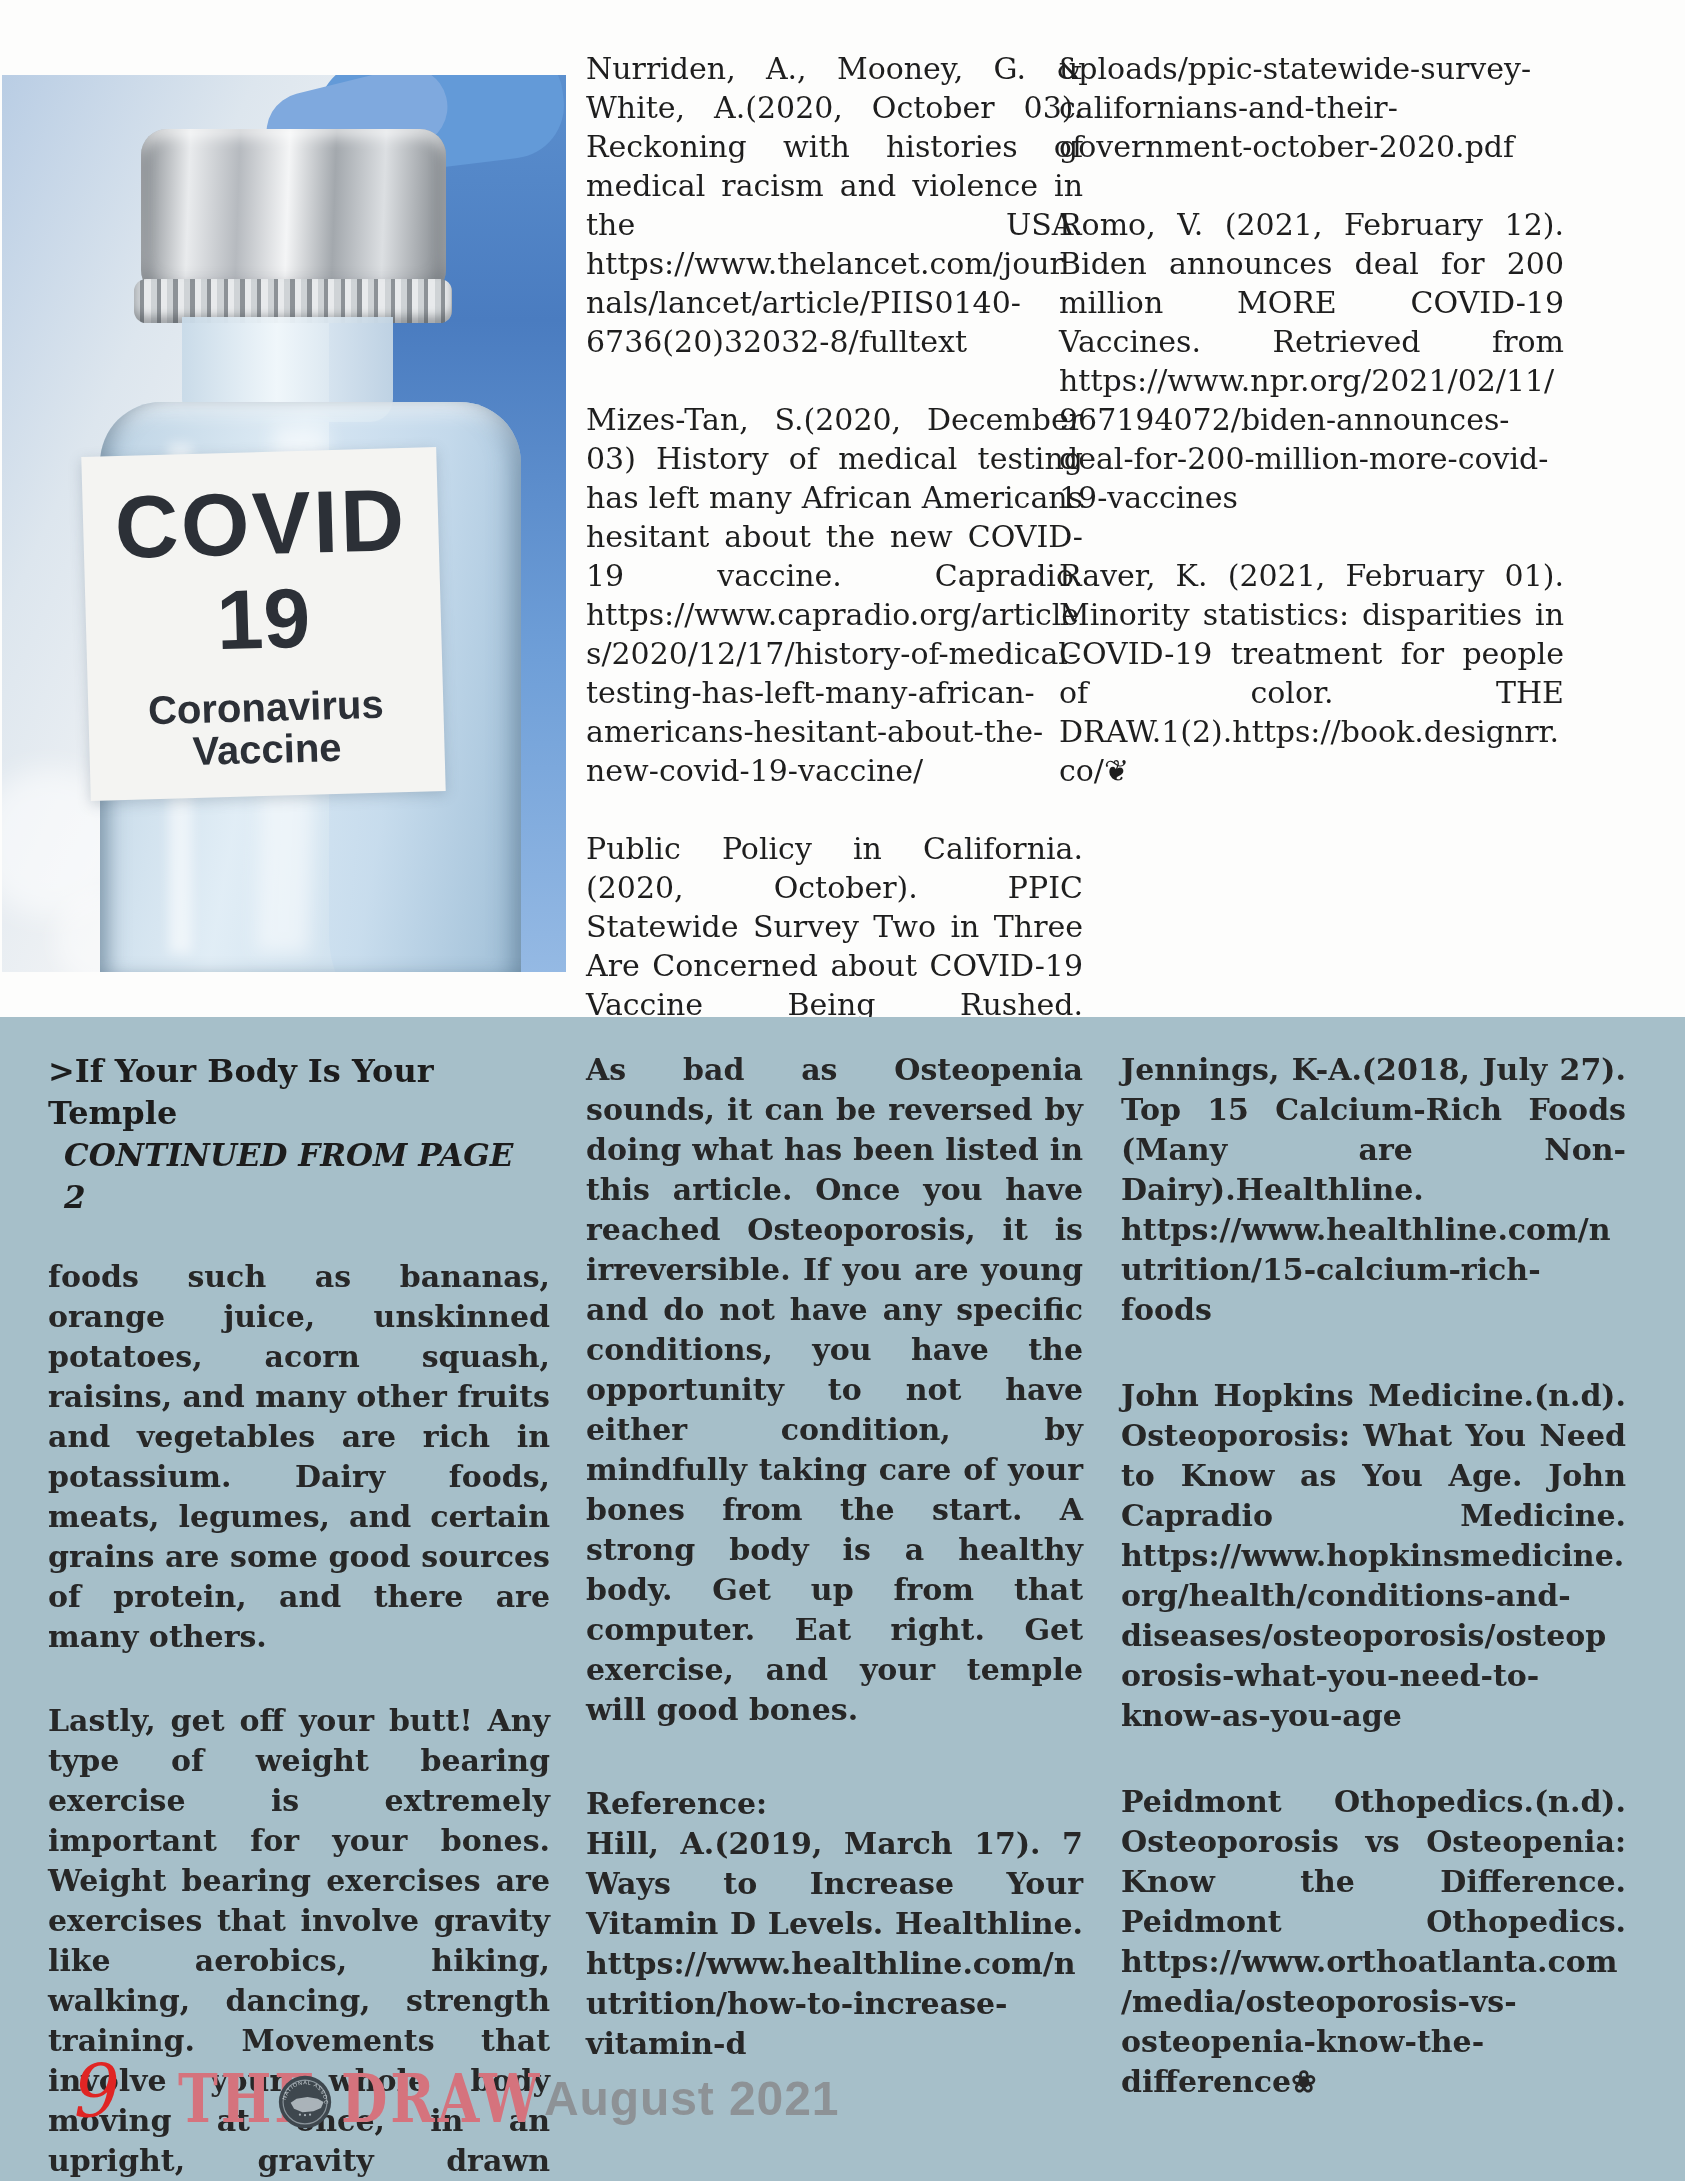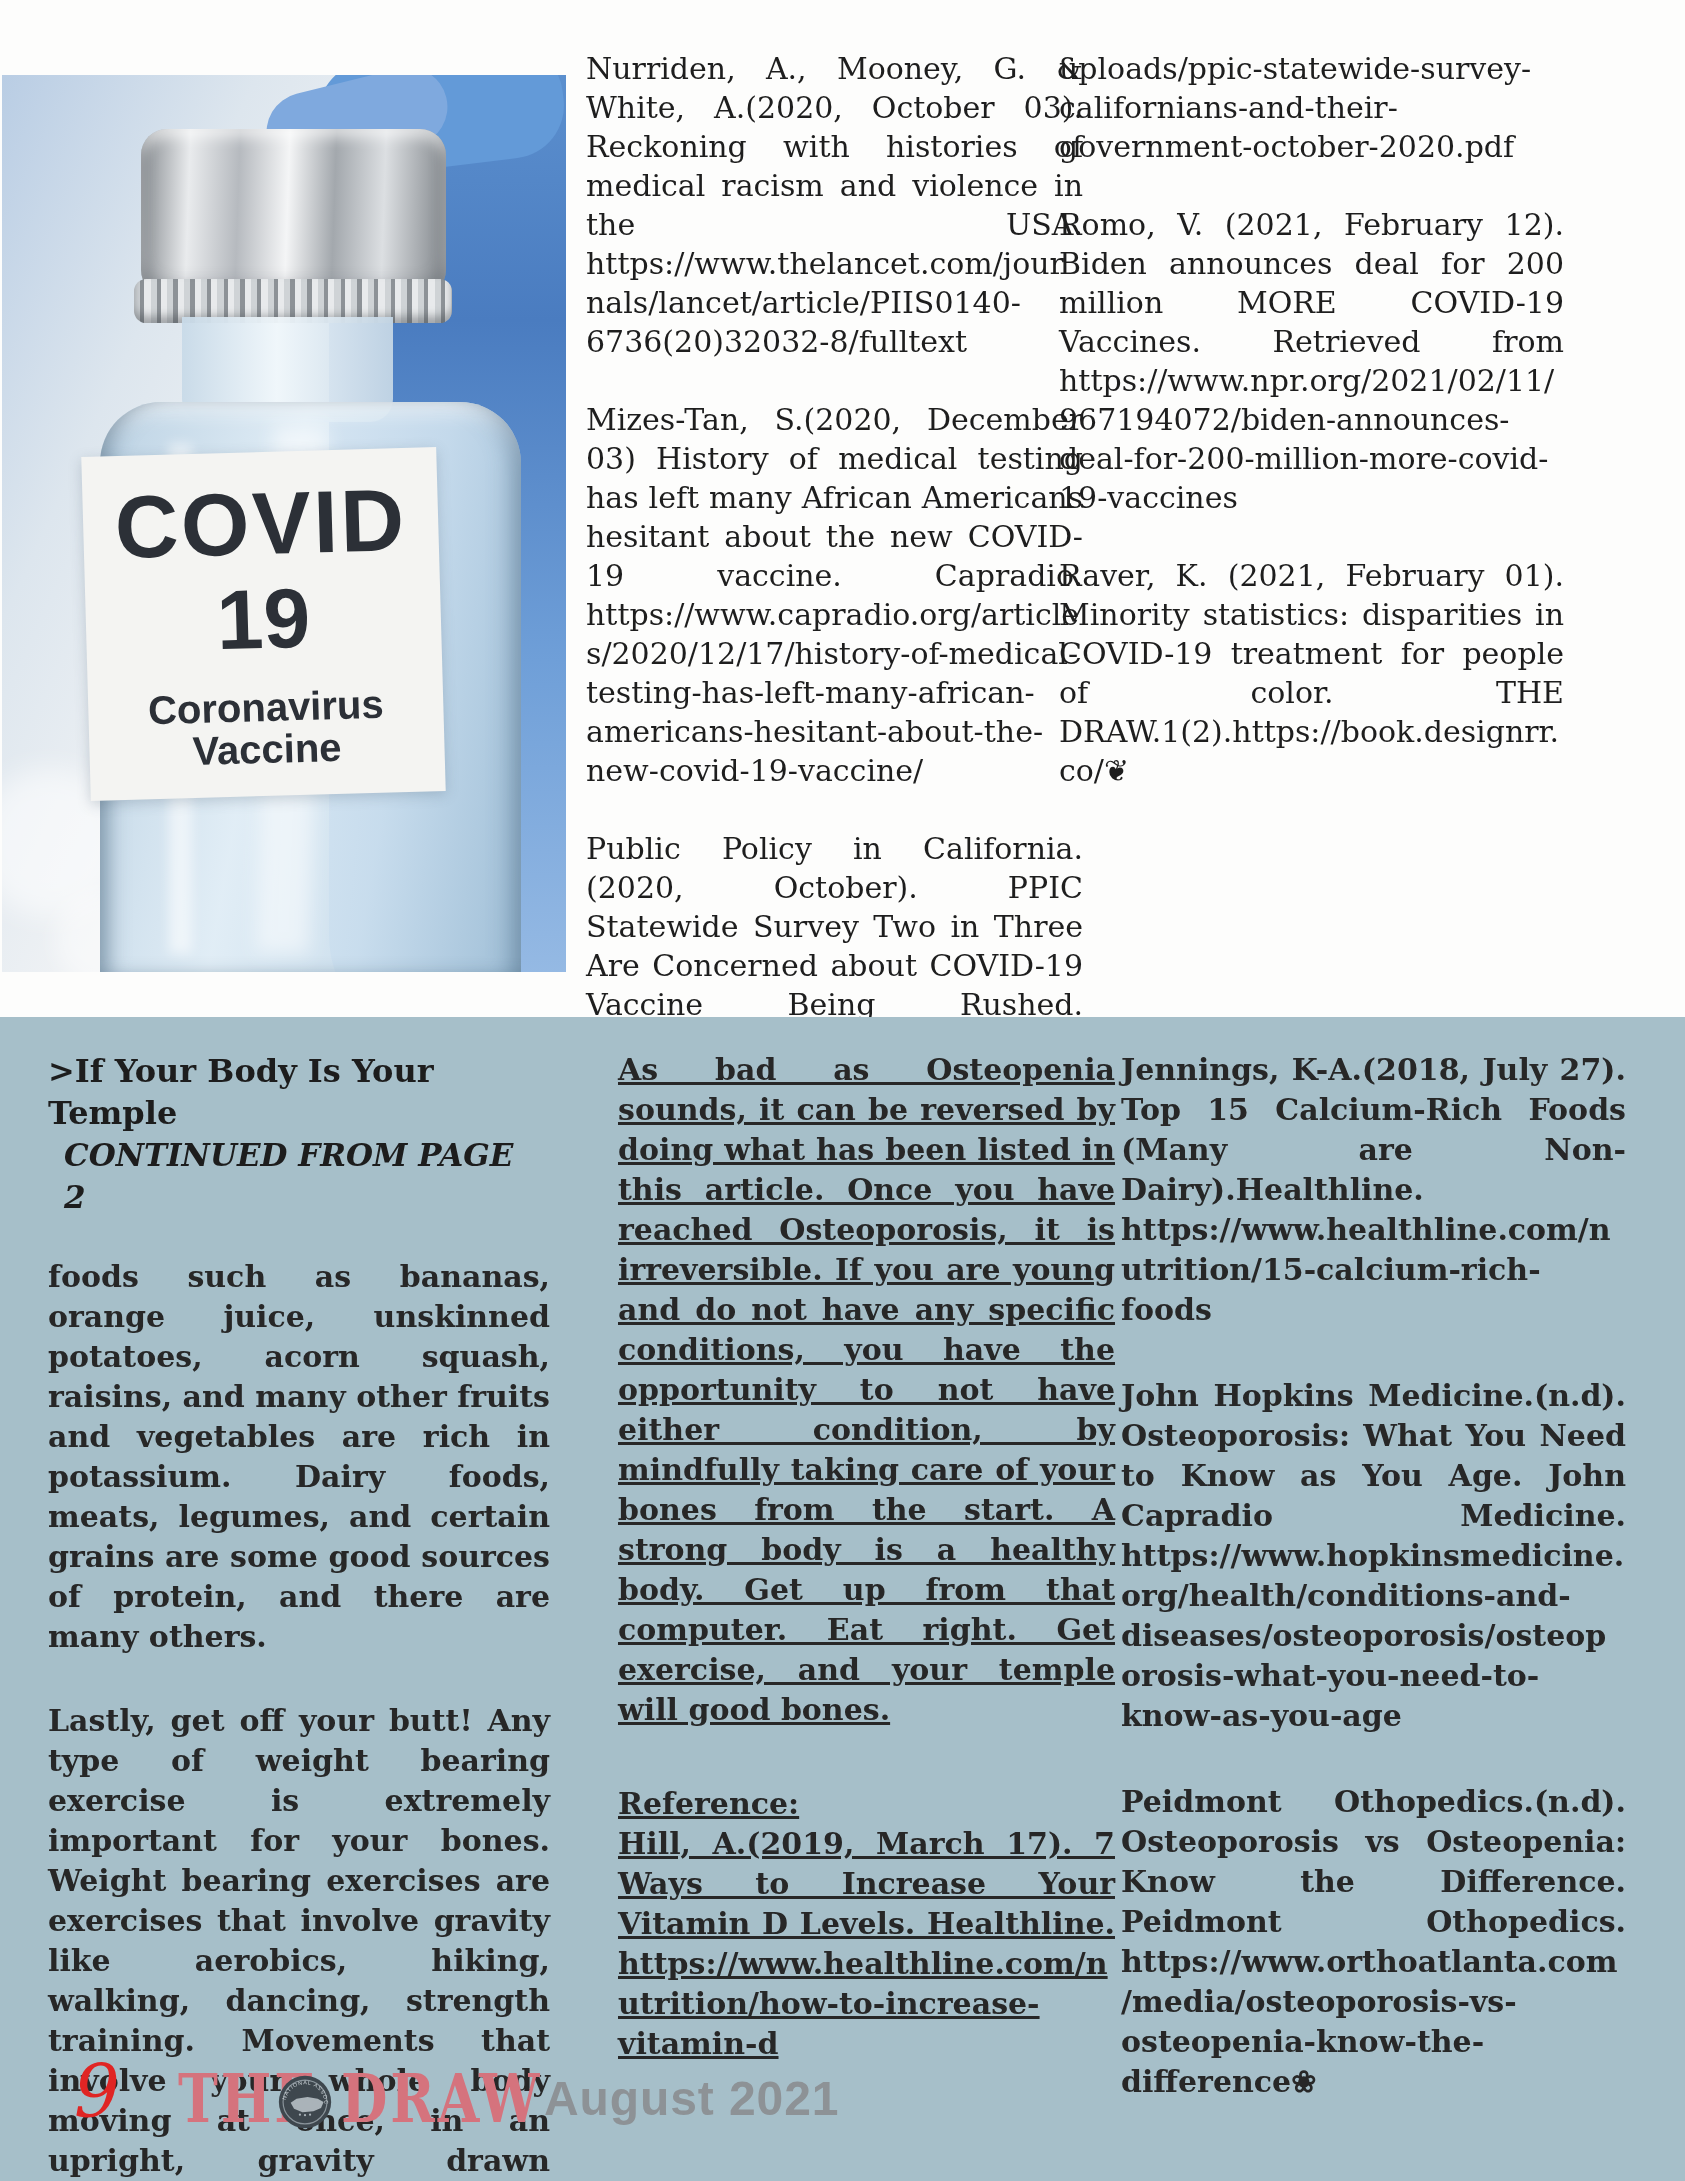--- a/index.html
+++ b/index.html
@@ -49,21 +49,21 @@
   .topcol p{margin:0 0 39px 0;}
   .topcol-1{left:586px;width:497px;}
   .topcol-2{left:1059px;width:505px;}
 
   
   .panel{position:absolute;left:0;top:1017px;width:1685px;height:1165px;background:#a6bfc9;}
   .botcol{position:absolute;top:1050px;text-align:justify;font-size:30px;line-height:40px;
           font-weight:bold;color:#272727;overflow-wrap:anywhere;}
   .botcol p{margin:0 0 44px 0;}
   .botcol-1{left:48px;width:502px;}
-  .botcol-2{left:618px;width:497px;text-decoration:underline;}
+  .botcol-2{left:586px;width:497px;}
   .botcol-3{left:1121px;width:505px;}
   .botcol-3 p{margin:0 0 46px 0;}
   .jump{margin:0 12px 39px 0;text-align:left;}
   .jump-title{font-size:32px;line-height:42px;font-weight:bold;color:#1d1d1d;}
   .jump-cont{font-size:31px;line-height:42px;font-weight:bold;font-style:italic;padding-left:16px;color:#1d1d1d;}
   .ref-head{margin:54px 0 0 0 !important;}
   .ref-item{margin:0 !important;}
 
   
   .pagenum{position:absolute;left:74px;top:2056px;font-size:72px;line-height:72px;font-style:italic;

